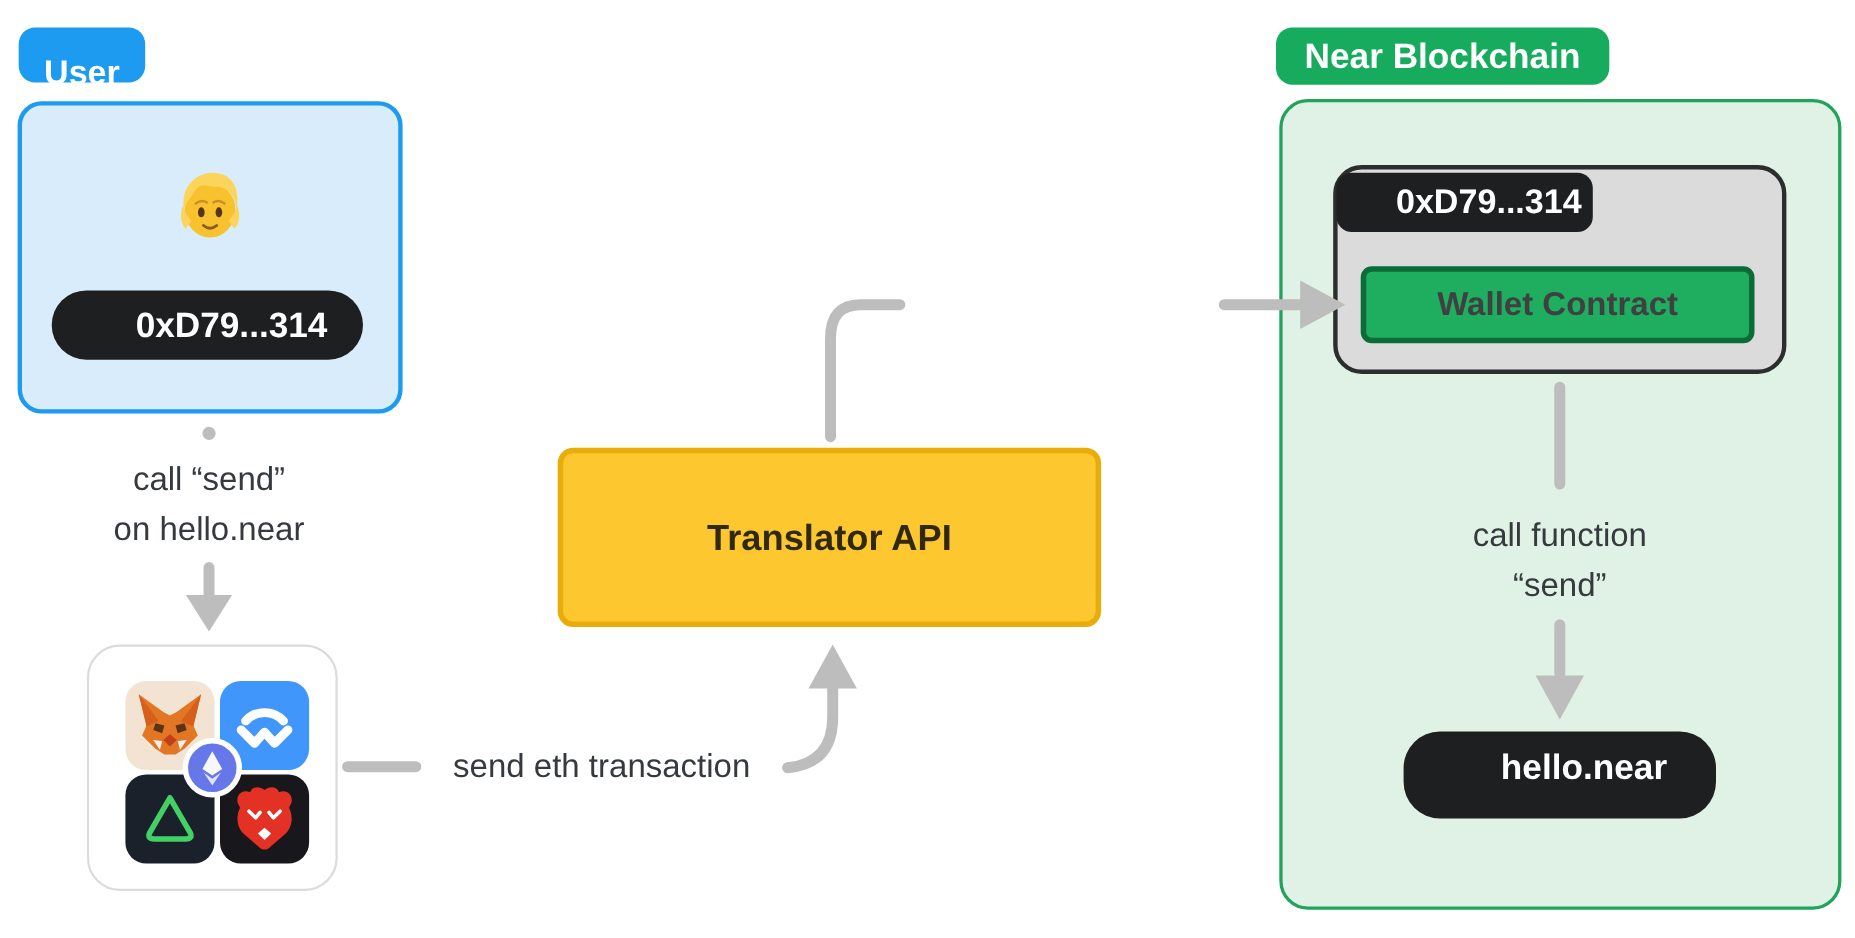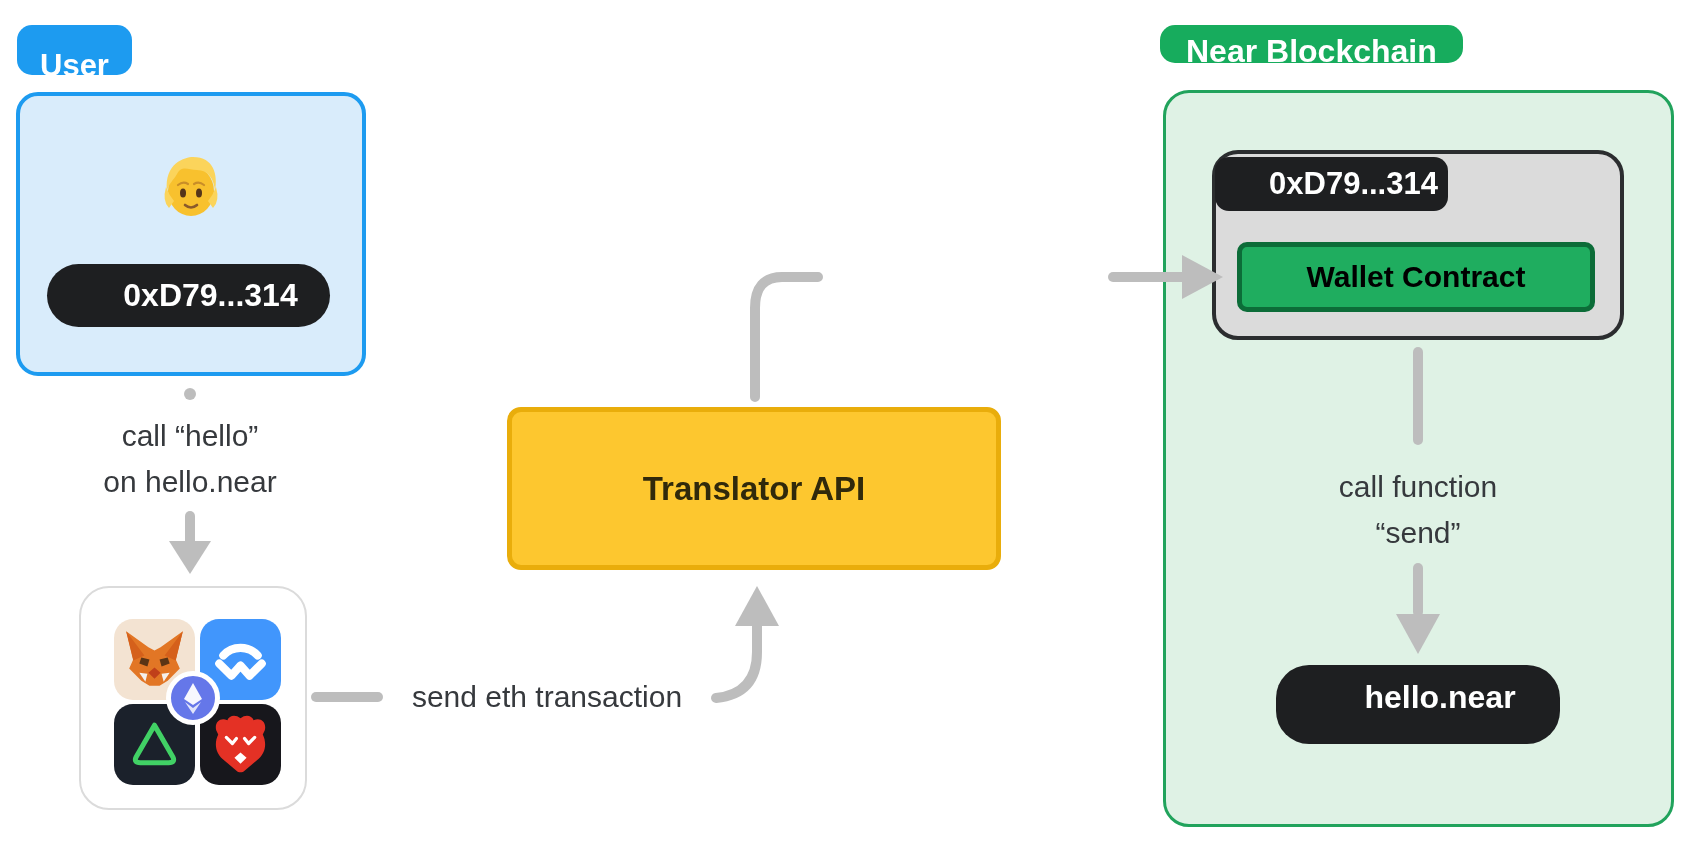--- a/index.html
+++ b/index.html
@@ -14,21 +14,21 @@
   .canvas{position:relative;width:1686px;height:853px;background:#fff;overflow:hidden;}
   .abs{position:absolute;box-sizing:border-box;}
 
   .overlay{position:absolute;left:0;top:0;width:1686px;height:853px;pointer-events:none;z-index:5;}
   .conn{stroke:var(--arrow);stroke-width:10;fill:none;stroke-linecap:round;}
   .head{fill:var(--arrow);stroke:none;}
 
   .badge{height:50px;line-height:50px;padding:16px 23px;border-radius:15px;color:#fff;
          font-size:31px;font-weight:600;z-index:2;}
   .user-badge{left:17px;top:25px;background:var(--blue);}
-  .near-badge{left:1160px;top:25px;background:var(--green);height:38px;line-height:53px;font-size:32px;padding:0 26px;text-align:center;}
+  .near-badge{left:1160px;top:25px;background:var(--green);height:52px;line-height:53px;font-size:32px;padding:0 26px;text-align:center;}
 
   .user-box{left:16px;top:92px;width:350px;height:284px;background:var(--blue-light);
             border:4px solid var(--blue);border-radius:22px;}
   .person-svg{left:151px;top:147px;width:80px;height:80px;}
   .pill{background:var(--dark-pill);color:#fff;text-align:center;font-weight:600;padding-left:44px;}
   .user-pill{left:47px;top:264px;width:283px;height:63px;border-radius:32px;font-size:32px;line-height:63px;}
 
   .lbl{color:var(--text);font-size:30px;font-weight:500;text-align:center;line-height:46px;}
   .call-label{left:30px;top:413px;width:320px;}
   .send-label{left:391px;top:680px;width:312px;line-height:34px;}
@@ -50,21 +50,21 @@
                   border:5px solid var(--yellow-border);border-radius:14px;display:flex;
                   align-items:center;justify-content:center;font-size:33px;font-weight:600;color:#30290B;}
 
   .near-box{left:1163px;top:90px;width:511px;height:737px;background:var(--green-light);
             border:3px solid var(--green-border);border-radius:26px;}
   .gray-box{left:46px;top:57px;width:412px;height:190px;background:var(--gray-box);
             border:4px solid var(--gray-box-border);border-radius:26px;}
   .addr-pill{left:49px;top:64px;width:233px;height:54px;border-radius:14px;font-size:31px;line-height:54px;z-index:2;}
   .wc-btn{left:71px;top:149px;width:358px;height:70px;background:#1FAD5F;border:5px solid var(--green-dark);
           border-radius:10px;display:flex;align-items:center;justify-content:center;
-          color:#000000;font-size:30px;font-weight:600;z-index:2;}
+          color:#404040;font-size:30px;font-weight:600;z-index:2;}
   .fn-label{left:102px;top:371px;width:300px;}
   .hello-pill{left:110px;top:572px;width:284px;height:79px;border-radius:33px;font-size:32px;line-height:65px;}
 </style>
 </head>
 <body>
 
 <div class="canvas">
 
   <svg class="overlay" viewBox="0 0 1686 853">
     <circle cx="190" cy="394" r="6" class="head"></circle>
@@ -93,21 +93,21 @@
     <ellipse cx="32" cy="46" rx="3" ry="4.6" fill="#55351A"></ellipse>
     <ellipse cx="48" cy="46" rx="3" ry="4.6" fill="#55351A"></ellipse>
     <path d="M27,38 q5,-4 10,-1" stroke="#C98E28" stroke-width="2.2" fill="none" stroke-linecap="round"></path>
     <path d="M43,37 q5,-3 10,1" stroke="#C98E28" stroke-width="2.2" fill="none" stroke-linecap="round"></path>
     <path d="M34,58 q6,5 12,0" stroke="#8A5A2B" stroke-width="2.6" fill="none" stroke-linecap="round"></path>
   </svg>
 
   <div class="abs pill user-pill">0xD79...314</div>
 
   <div class="abs lbl call-label">
-    <div>call “hello”</div>
+    <div>call “send”</div>
     <div>on hello.near</div>
   </div>
 
   <div class="abs wallets-box">
     <div class="wicon metamask">
       <svg viewBox="0 0 80 80">
         <polygon points="12,12 34,28 40,31 46,28 68,12 61,40 65,49 53,61 45,66 35,66 27,61 15,49 19,40" fill="#E27625"></polygon>
         <polygon points="12,12 30,36 19,41" fill="#D5601B"></polygon>
         <polygon points="68,12 50,36 61,41" fill="#D5601B"></polygon>
         <polygon points="27,38 35,40 33,47 25,44" fill="#5A3415"></polygon>

